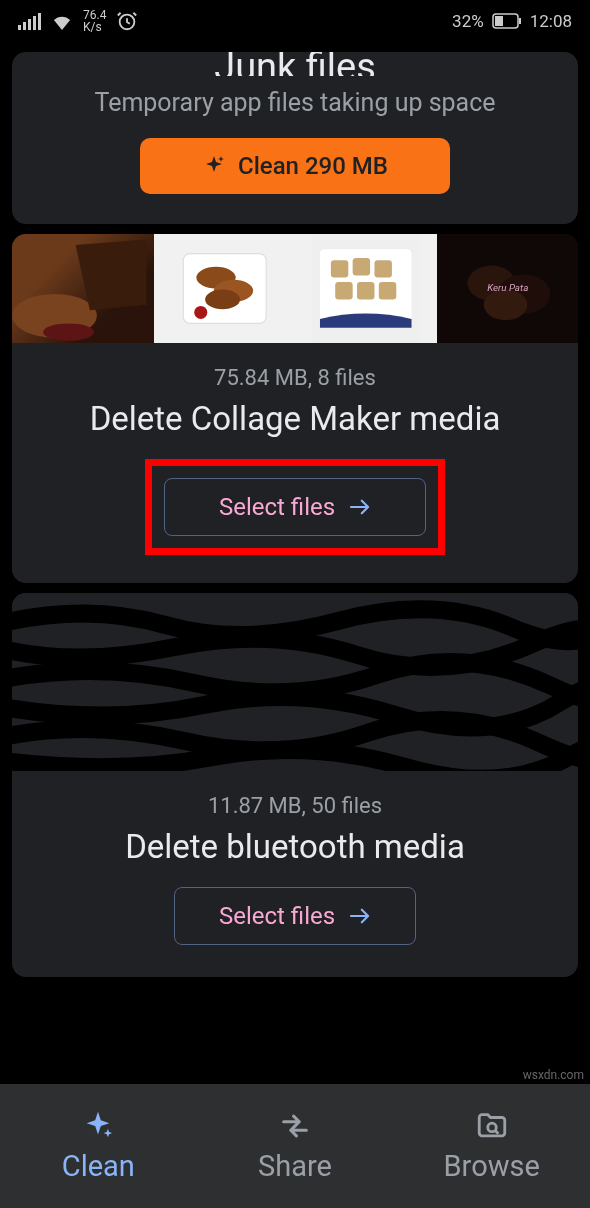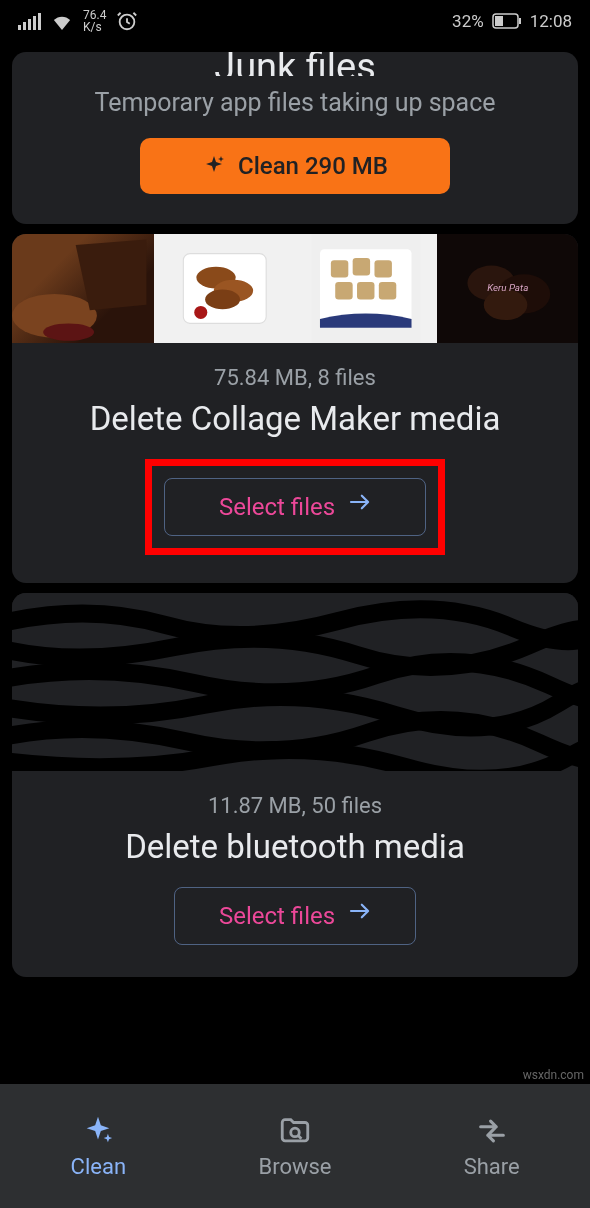--- a/index.html
+++ b/index.html
@@ -24,33 +24,33 @@
     .clean-btn { display: flex; align-items: center; justify-content: center; gap: 12px; background: #f97316; color: #202124; font-size: 24px; font-weight: 500; border-radius: 10px; padding: 14px 28px; margin: 0 auto; width: 310px; cursor: pointer; }
     .sparkle svg { display: block; }
 
     
     .thumbs { display: flex; height: 109px; }
     .thumb { flex: 1; position: relative; display: flex; align-items: center; justify-content: center; overflow: hidden; }
     .thumb.plate { background: #f1f1f1; }
     .thumb.dark { background: #1a1311; }
     .meta { color: #9aa0a6; font-size: 22px; text-align: center; margin-top: 22px; }
     .card-title { color: #e8eaed; font-size: 33px; text-align: center; padding: 8px 22px 20px; line-height: 1.25; }
-    .select-btn { display: flex; align-items: flex-start; justify-content: center; gap: 14px; color: #ec4899; font-size: 24px; border: 1px solid rgba(138,180,248,0.45); border-radius: 8px; padding: 14px 20px; margin: 0 auto; cursor: pointer; width: 254px; }
+    .select-btn { display: flex; align-items: center; justify-content: center; gap: 14px; color: #f9a8d4; font-size: 24px; border: 1px solid rgba(138,180,248,0.45); border-radius: 8px; padding: 14px 20px; margin: 0 auto; cursor: pointer; width: 254px; }
     .select-btn.narrow { width: 242px; }
     .highlight-box { border: 7px solid #ff0000; padding: 12px; margin: 0 auto; width: 300px; }
     .highlight-box .select-btn { width: auto; }
     .arrow-right svg { display: block; }
 
     
     .scribble { height: 178px; position: relative; display: flex; align-items: center; justify-content: center; overflow: hidden; }
 
     
     .bottom-nav { position: absolute; left: 0; right: 0; bottom: 0; height: 124px; background: #2d2f31; display: flex; }
     .nav-item { flex: 1; display: flex; flex-direction: column; align-items: center; justify-content: center; gap: 6px; cursor: pointer; }
-    .nav-item .nav-label { font-size: 22px; color: #9aa0a6; }
+    .nav-item .nav-label { font-size: 29px; color: #9aa0a6; }
     .nav-item.active .nav-label { color: #8ab4f8; }
     .nav-icon svg { display: block; }
 
     .watermark { position: absolute; bottom: 126px; right: 6px; font-size: 12px; color: #666; z-index: 5; }
   </style>
 </head>
 <body>
 
 <div class="status-bar">
   <div class="status-left">
@@ -196,28 +196,28 @@
     <span class="nav-icon">
       <svg width="34" height="34" viewBox="0 0 24 24">
           <path d="M12 2l2 6 6 2-6 2-2 6-2-6-6-2 6-2 2-6zM19 14l.8 2.2L22 17l-2.2.8L19 20l-.8-2.2L16 17l2.2-.8L19 14z" fill="#8ab4f8"></path>
         </svg>
     </span>
     <span class="nav-label">Clean</span>
   </div>
   <div class="nav-item">
     <span class="nav-icon">
       <svg width="34" height="34" viewBox="0 0 24 24">
+          <path d="M4 9h11M11 5l4 4-4 4M20 15H9M13 19l-4-4 4-4" stroke="#9aa0a6" stroke-width="2.2" fill="none" stroke-linecap="round" stroke-linejoin="round"></path>
+        </svg>
+    </span>
+    <span class="nav-label">Share</span>
+  </div>
+  <div class="nav-item">
+    <span class="nav-icon">
+      <svg width="34" height="34" viewBox="0 0 24 24">
           <path d="M3 6a2 2 0 012-2h4l2 2h8a2 2 0 012 2v9a2 2 0 01-2 2H5a2 2 0 01-2-2V6z" fill="none" stroke="#9aa0a6" stroke-width="2"></path>
           <circle cx="12" cy="13" r="3" fill="none" stroke="#9aa0a6" stroke-width="2"></circle>
           <path d="M14.2 15.2l2.3 2.3" stroke="#9aa0a6" stroke-width="2"></path>
         </svg>
     </span>
     <span class="nav-label">Browse</span>
   </div>
-  <div class="nav-item">
-    <span class="nav-icon">
-      <svg width="34" height="34" viewBox="0 0 24 24">
-          <path d="M4 9h11M11 5l4 4-4 4M20 15H9M13 19l-4-4 4-4" stroke="#9aa0a6" stroke-width="2.2" fill="none" stroke-linecap="round" stroke-linejoin="round"></path>
-        </svg>
-    </span>
-    <span class="nav-label">Share</span>
-  </div>
 </div>
 
 </body></html>

